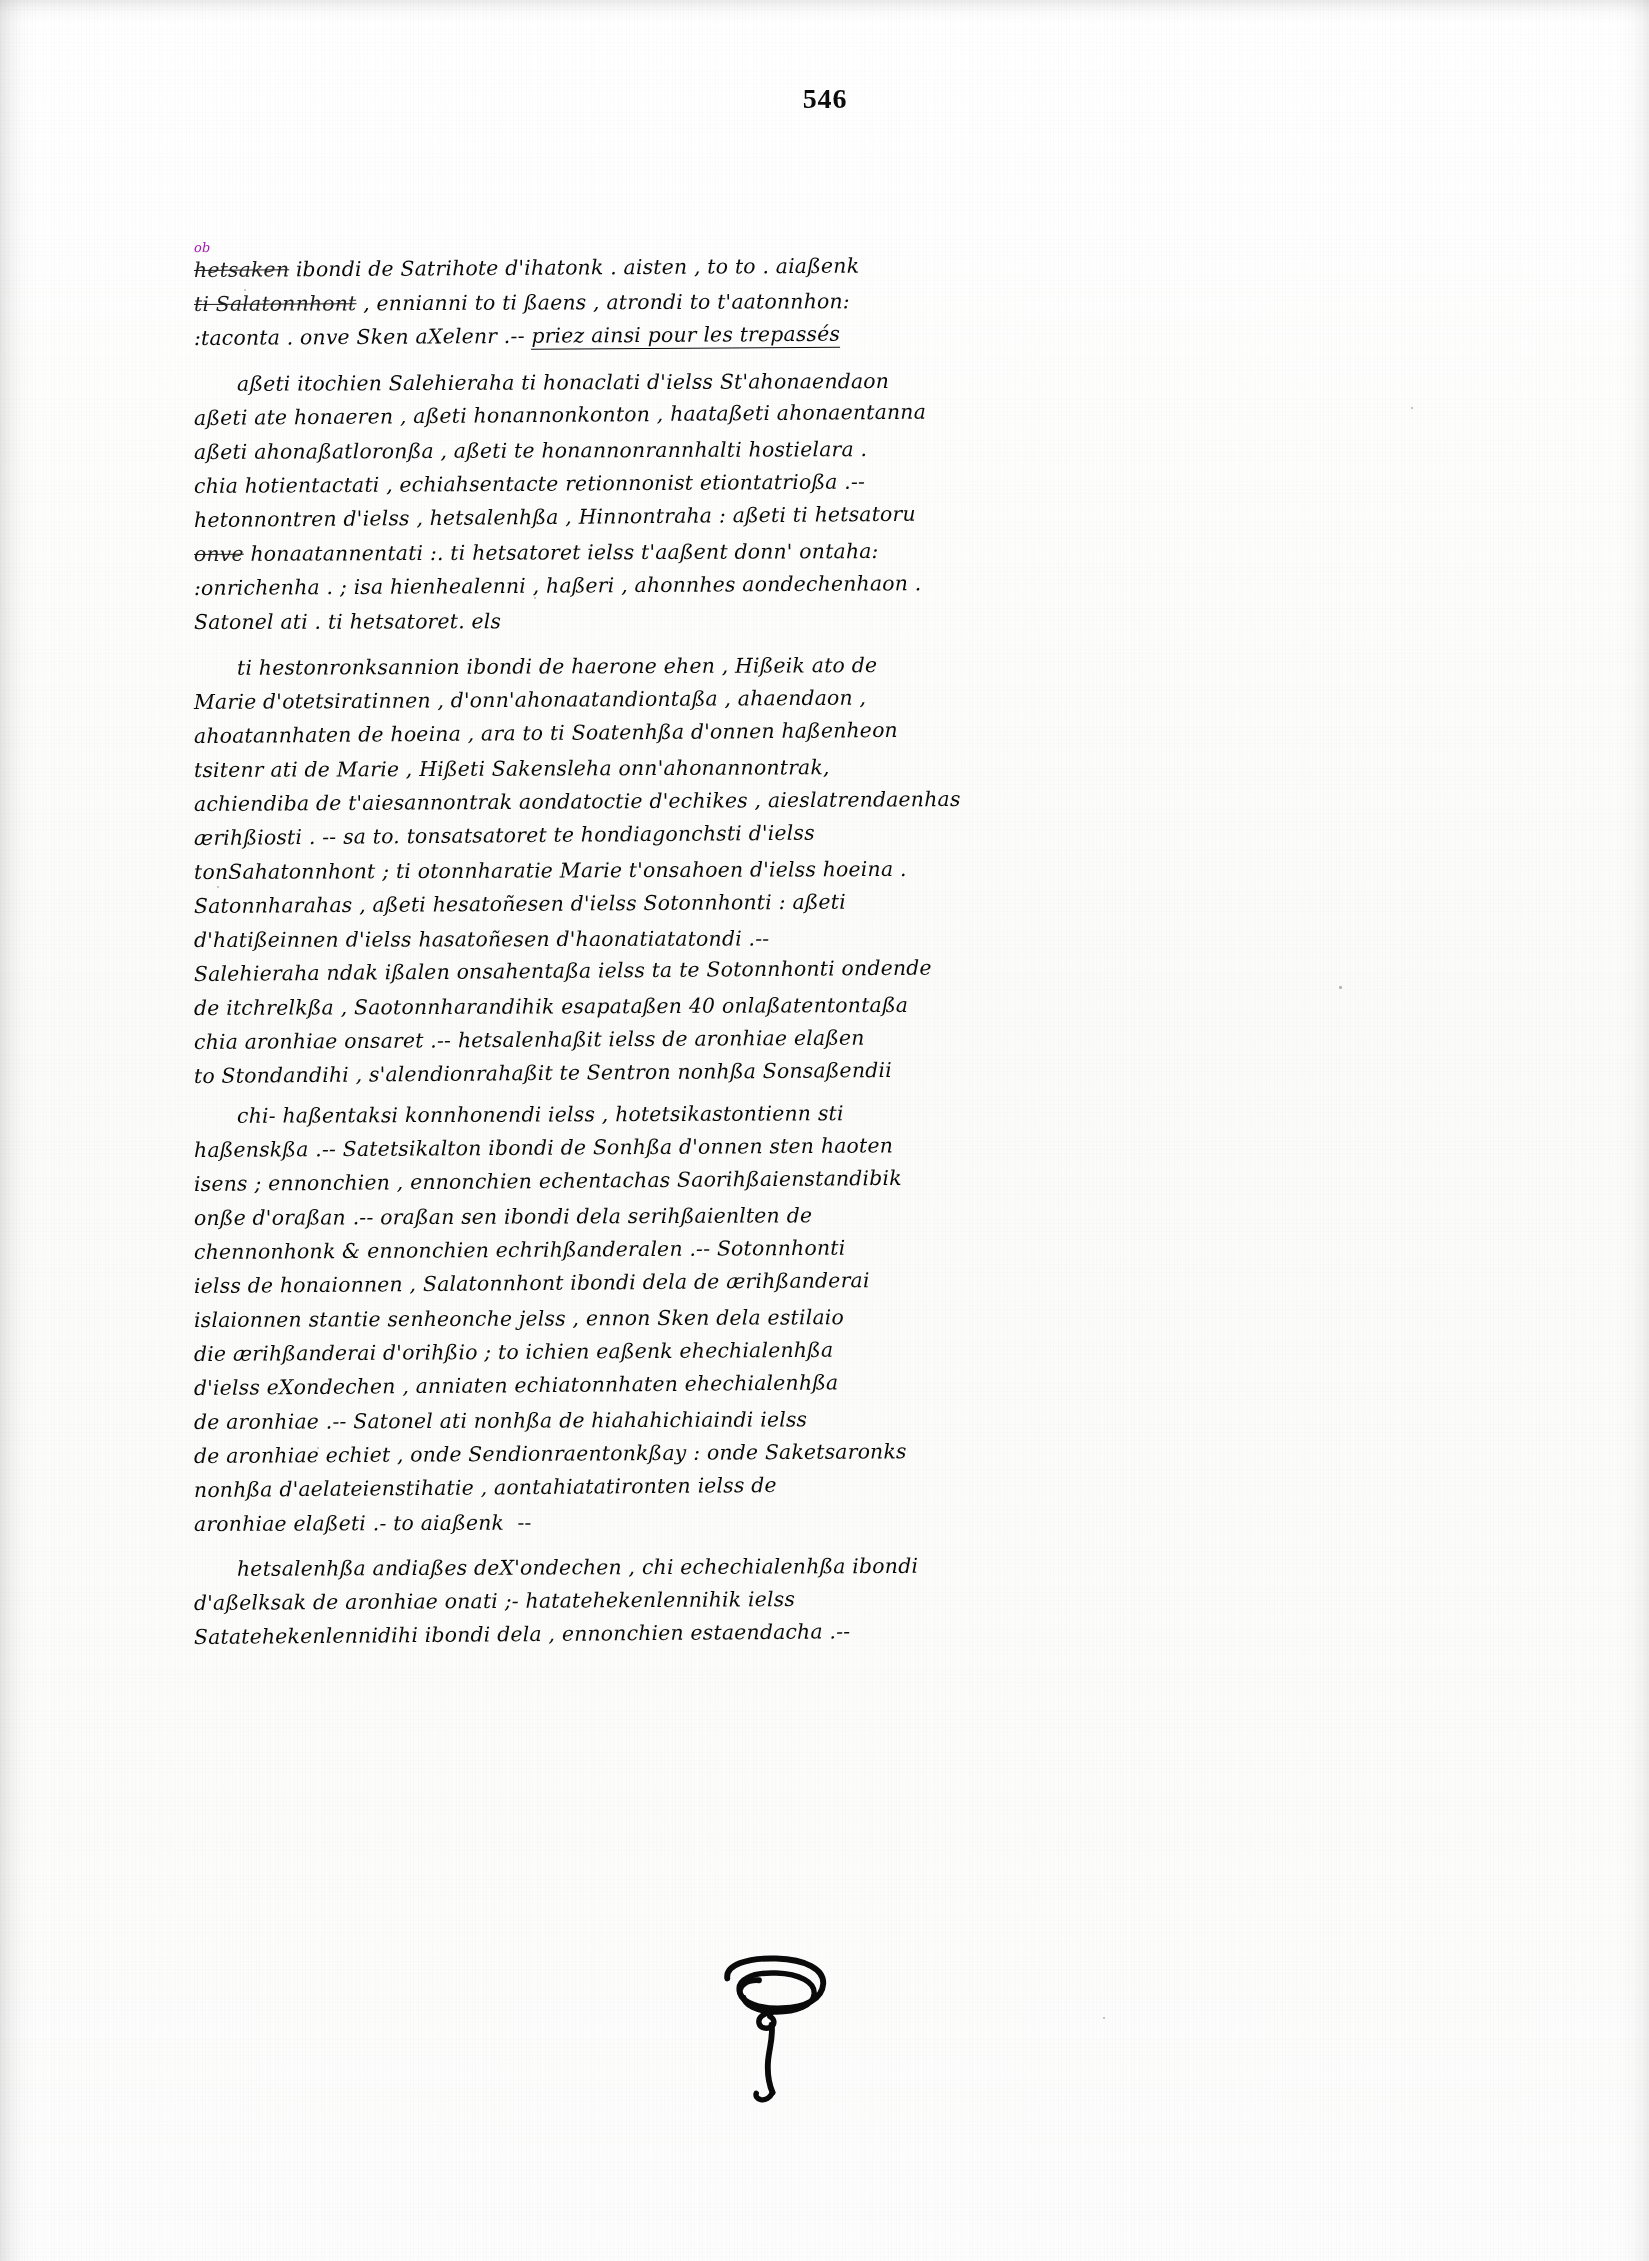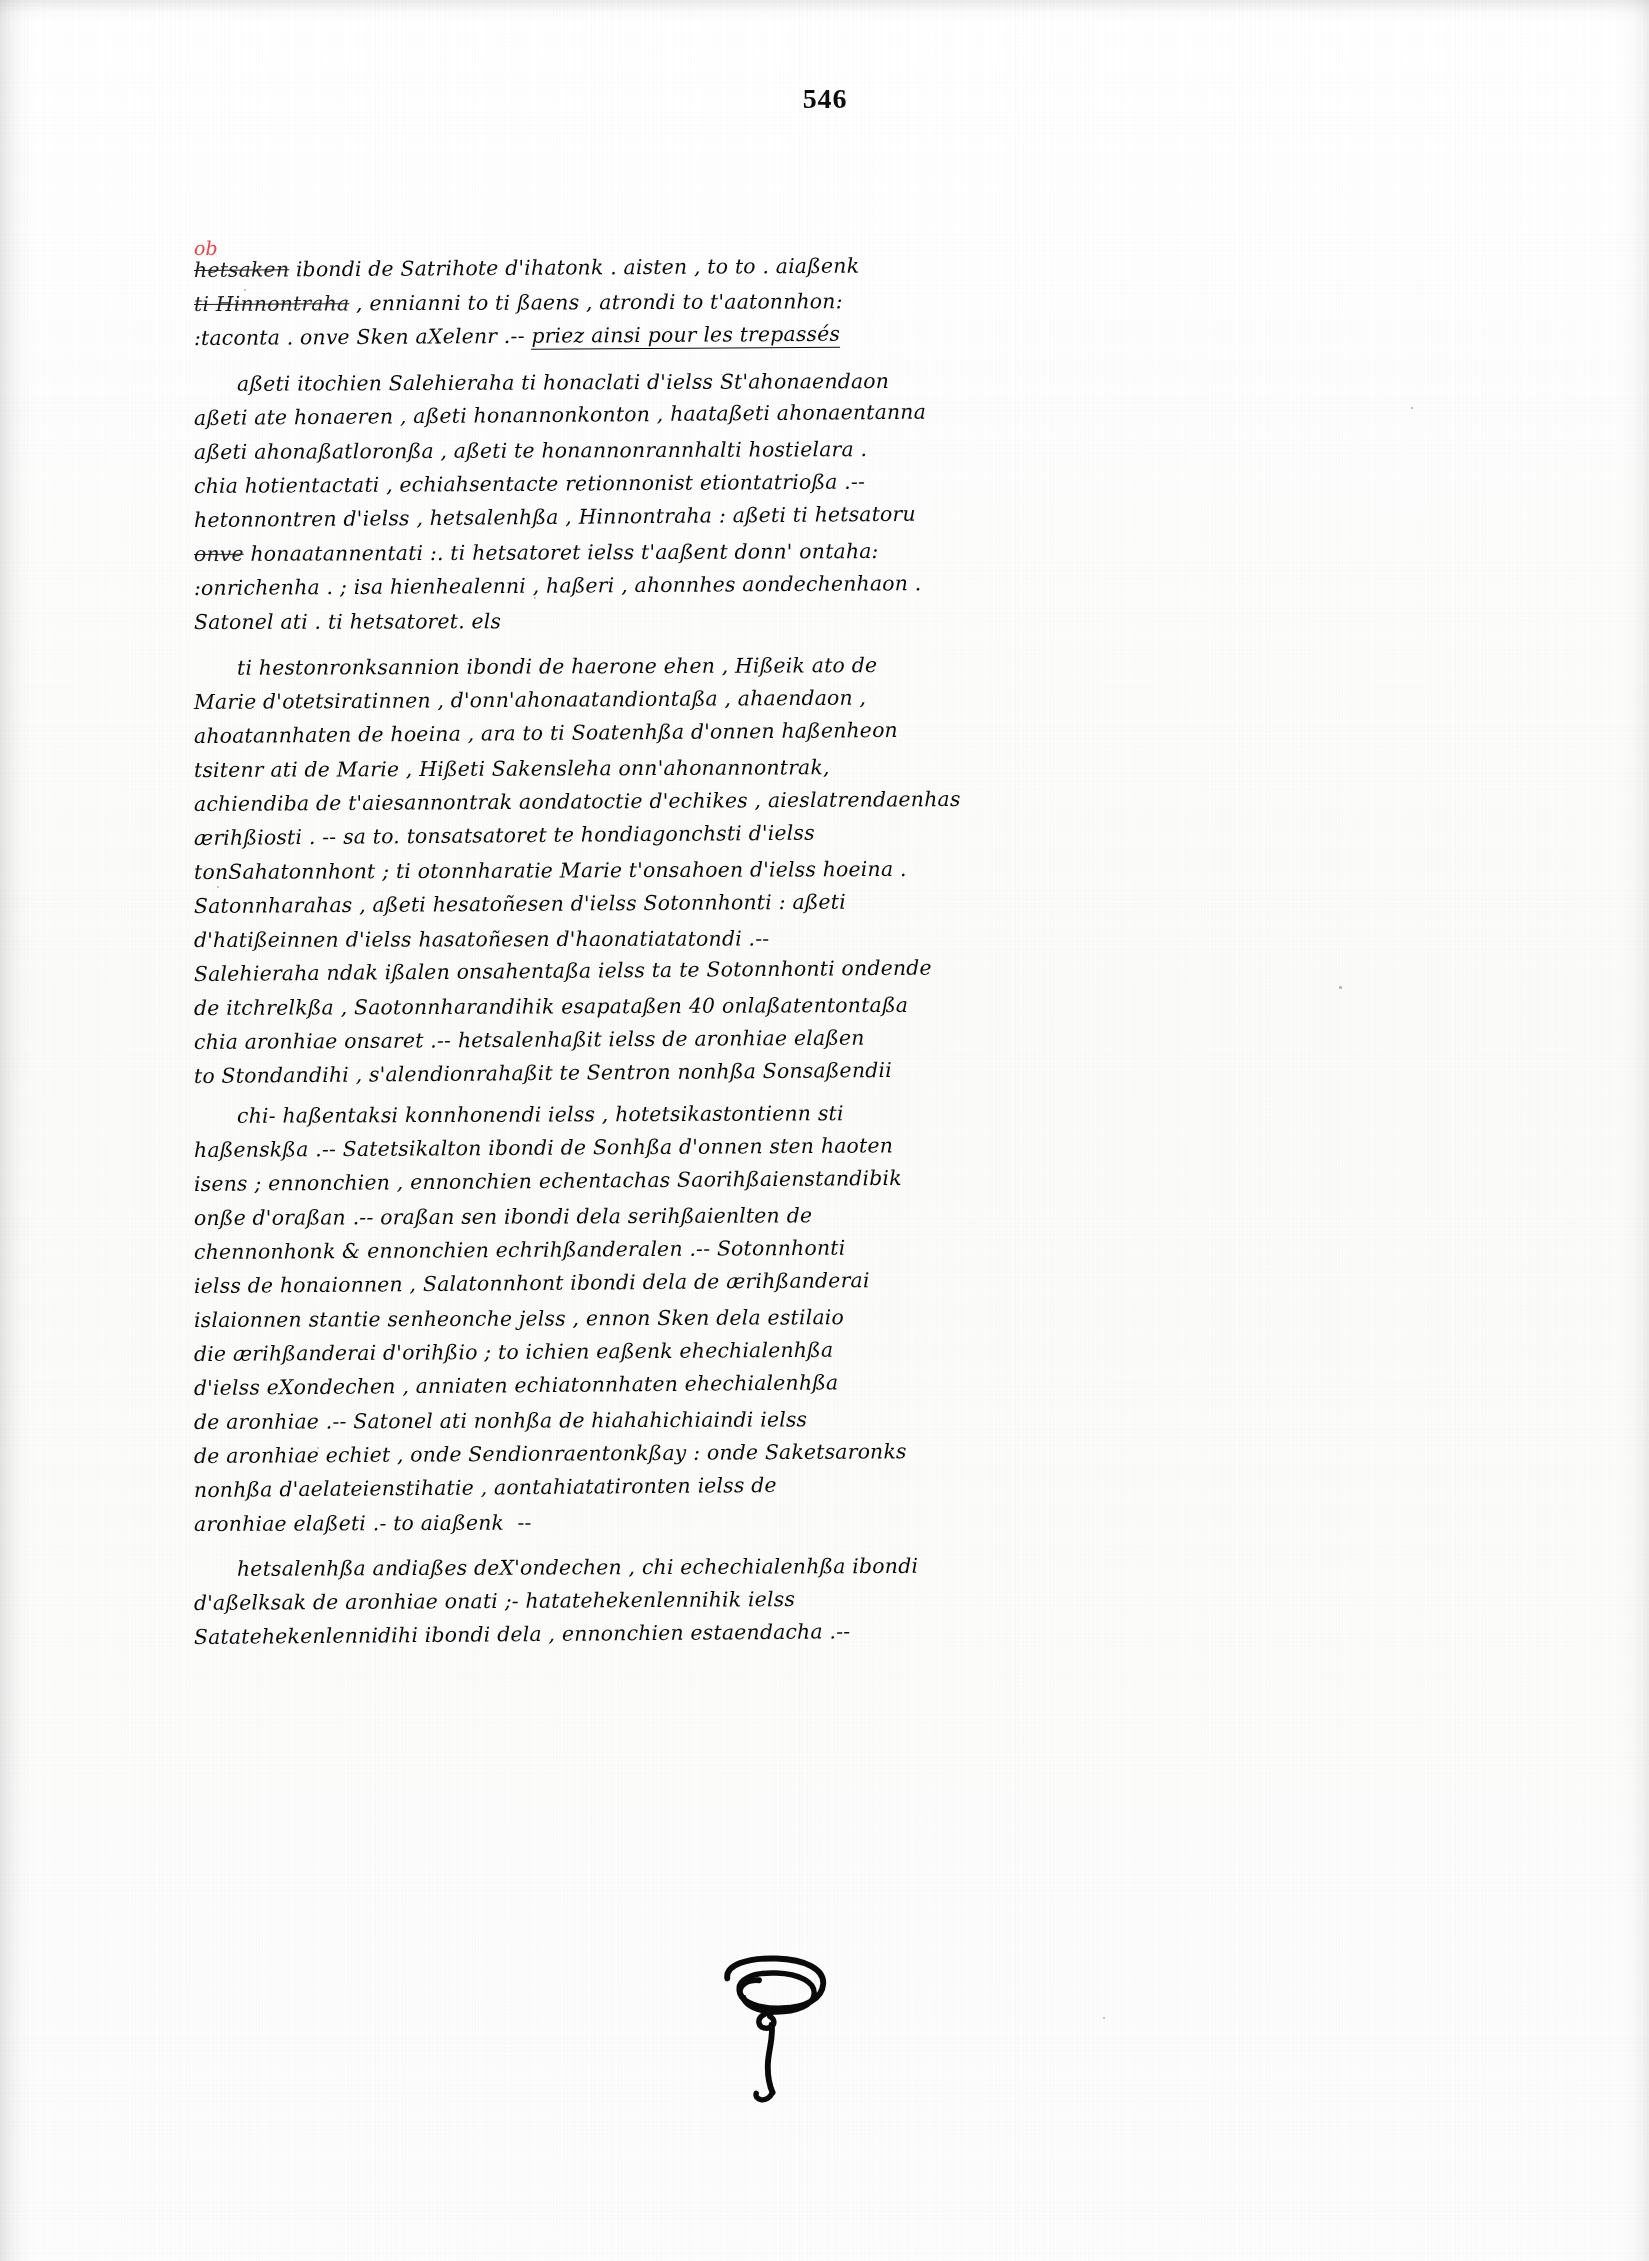--- a/index.html
+++ b/index.html
@@ -104,23 +104,23 @@
     text-decoration: line-through;
     text-decoration-thickness: 1.4px;
     text-decoration-color: #0a0a0a;
     opacity: 0.92;
     margin-top: 44px;
   }
   .interlinear {
     position: absolute;
     top: -22px;
     left: 0;
-    font-size: 19px;
+    font-size: 13px;
     font-style: italic;
-    color: #ef4444;
+    color: #a21caf;
   }
   .underlined {
     border-bottom: 1.4px solid #0a0a0a;
     padding-bottom: 0.9px;
   }
 
   
   .flourish {
     position: absolute;
     left: 692px;
@@ -143,21 +143,21 @@
 
 <div class="page">
 
   <div class="paper-grain"></div>
 
   <div class="page-number">546</div>
 
   <div class="manuscript-body" id="ms-body">
       <div style="margin-bottom: 11.8px;">
         <div class="ms-line slope-a indent-0"><span class="interlinear">ob</span><span class="word struck">hetsaken</span> <span class="word">ibondi de Satrihote d'ihatonk . aisten , to to . aiaßenk</span></div>
-        <div class="ms-line slope-b"><span class="word struck">ti Hinnontraha</span> <span class="word">, ennianni to ti ßaens , atrondi to t'aatonnhon:</span></div>
+        <div class="ms-line slope-b"><span class="word struck">ti Salatonnhont</span> <span class="word">, ennianni to ti ßaens , atrondi to t'aatonnhon:</span></div>
         <div class="ms-line slope-a"><span class="word">:taconta . onve Sken aXelenr .-- </span><span class="word underlined">priez ainsi pour les trepassés</span></div>
       </div>
       <div style="margin-bottom: 11.8px;">
         <div class="ms-line slope-b indent-1 indent-1"><span class="word">aßeti itochien Salehieraha ti honaclati d'ielss St'ahonaendaon</span></div>
         <div class="ms-line slope-c"><span class="word">aßeti ate honaeren , aßeti honannonkonton , haataßeti ahonaentanna</span></div>
         <div class="ms-line slope-b"><span class="word">aßeti ahonaßatloronßa , aßeti te honannonrannhalti hostielara .</span></div>
         <div class="ms-line slope-a"><span class="word">chia hotientactati , echiahsentacte retionnonist etiontatrioßa .--</span></div>
         <div class="ms-line slope-c"><span class="word">hetonnontren d'ielss , hetsalenhßa , Hinnontraha : aßeti ti hetsatoru</span></div>
         <div class="ms-line slope-b"><span class="word struck">onve</span> <span class="word">honaatannentati :. ti hetsatoret ielss t'aaßent donn' ontaha:</span></div>
         <div class="ms-line slope-a"><span class="word">:onrichenha . ; isa hienhealenni , haßeri , ahonnhes aondechenhaon .</span></div>

